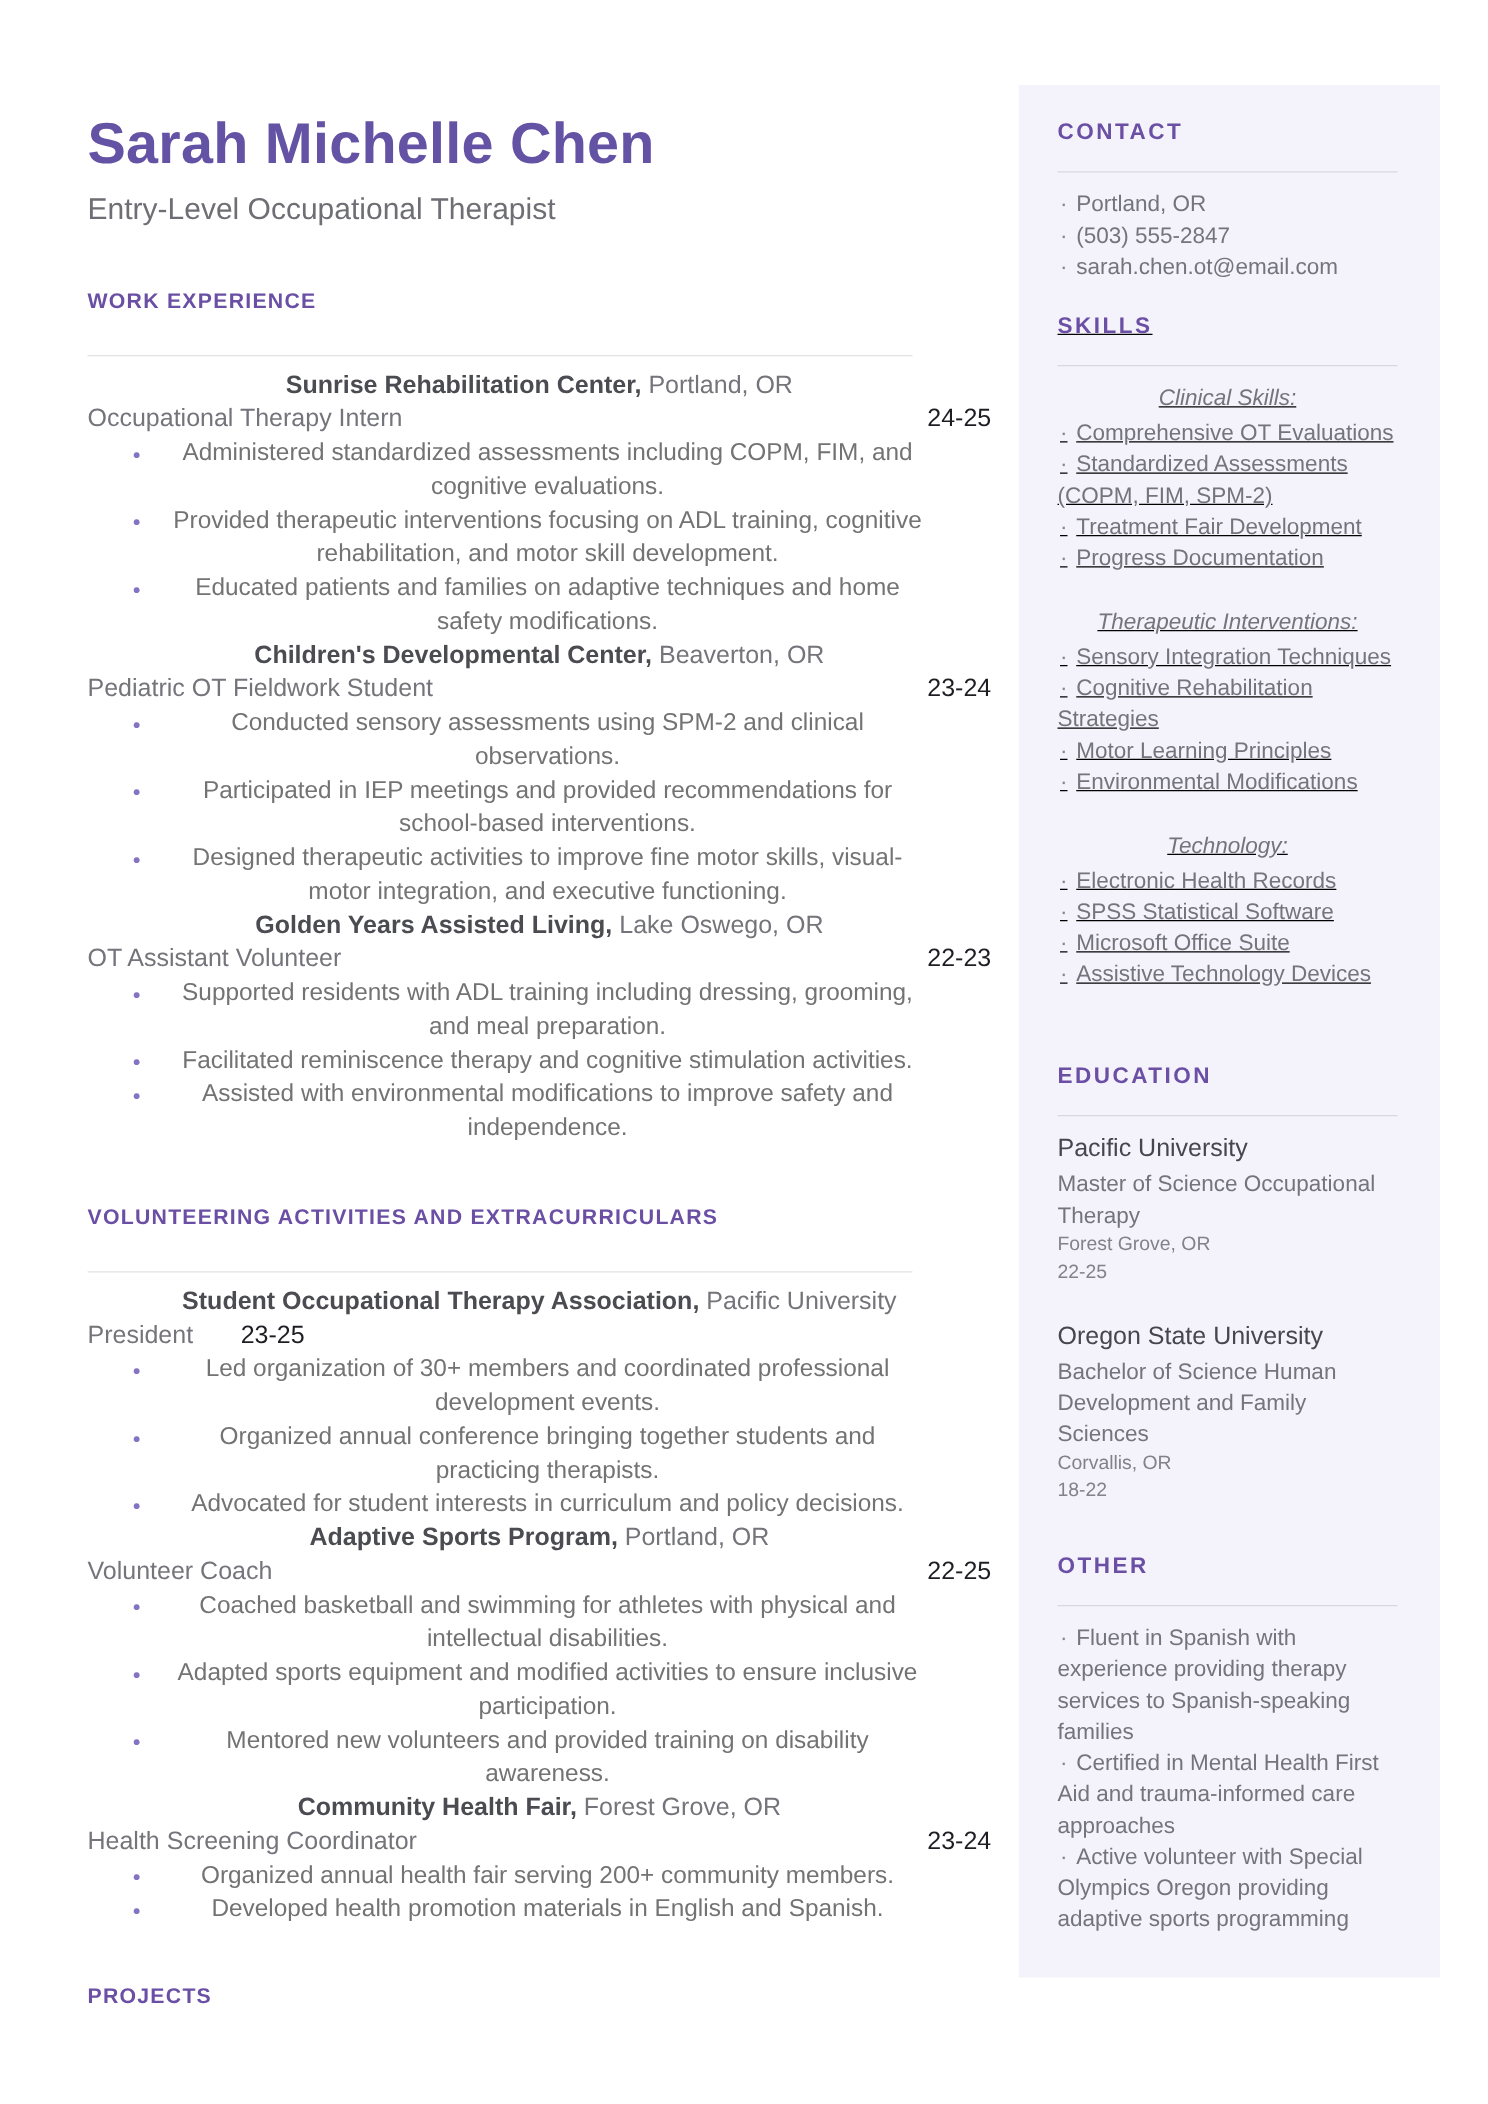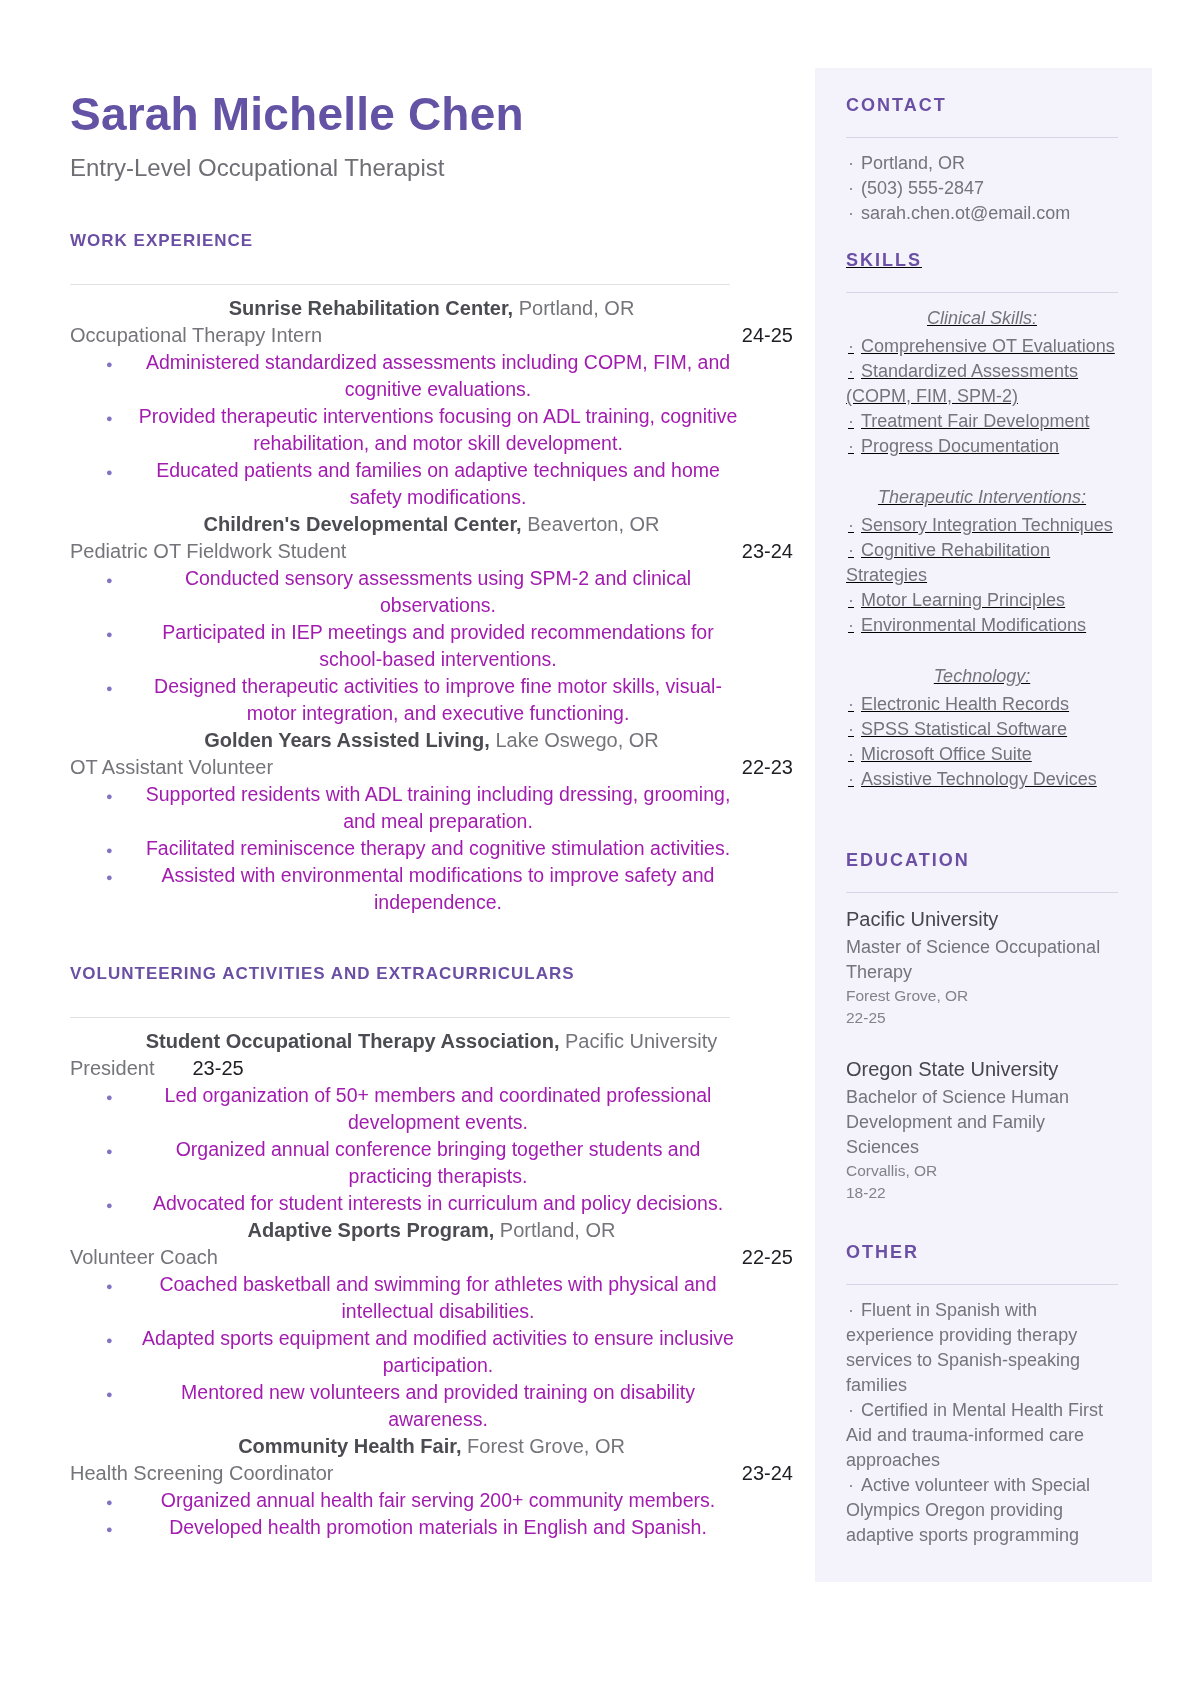--- a/index.html
+++ b/index.html
@@ -52,21 +52,21 @@
   .date { color:#1d1d23; }
   .entry.inline-date .role-line { justify-content:flex-start; }
   .entry.inline-date .date { margin-left:38px; }
 
   ul.bullets { list-style:none; margin:0; padding:0; }
   ul.bullets li {
     position:relative;
     padding-left:68px;
     max-width:600px;
     font-size:19.5px; line-height:27px;
-    color:#a21caf;
+    color:#737373;
   }
   ul.bullets li::before {
     content:"●";
     position:absolute; left:36px; top:2px;
     font-size:11px;
     color:#8373c2;
   }
 
   .projects-heading { margin-top:46px; }
 
@@ -176,21 +176,21 @@
   <div class="entry inline-date">
     <div class="org-line">
       <span class="org">Student Occupational Therapy Association,</span>
       <span class="loc">Pacific University</span>
     </div>
     <div class="role-line">
       <span class="role">President</span>
       <span class="date">23-25</span>
     </div>
     <ul class="bullets">
-      <li>Led organization of 50+ members and coordinated professional development events.</li>
+      <li>Led organization of 30+ members and coordinated professional development events.</li>
       <li>Organized annual conference bringing together students and practicing therapists.</li>
       <li>Advocated for student interests in curriculum and policy decisions.</li>
     </ul>
   </div>
 
   <div class="entry">
     <div class="org-line">
       <span class="org">Adaptive Sports Program,</span>
       <span class="loc">Portland, OR</span>
     </div>
@@ -213,20 +213,21 @@
     <div class="role-line">
       <span class="role">Health Screening Coordinator</span>
       <span class="date">23-24</span>
     </div>
     <ul class="bullets">
       <li>Organized annual health fair serving 200+ community members.</li>
       <li>Developed health promotion materials in English and Spanish.</li>
     </ul>
   </div>
 
+  <div class="section-heading projects-heading">PROJECTS</div>
 
 </div>
 
 <div class="sidebar">
 
   <div class="contact-block">
     <div class="side-heading">CONTACT</div>
     <hr class="side-divider">
     <div class="dot-item">Portland, OR</div>
     <div class="dot-item">(503) 555-2847</div>

